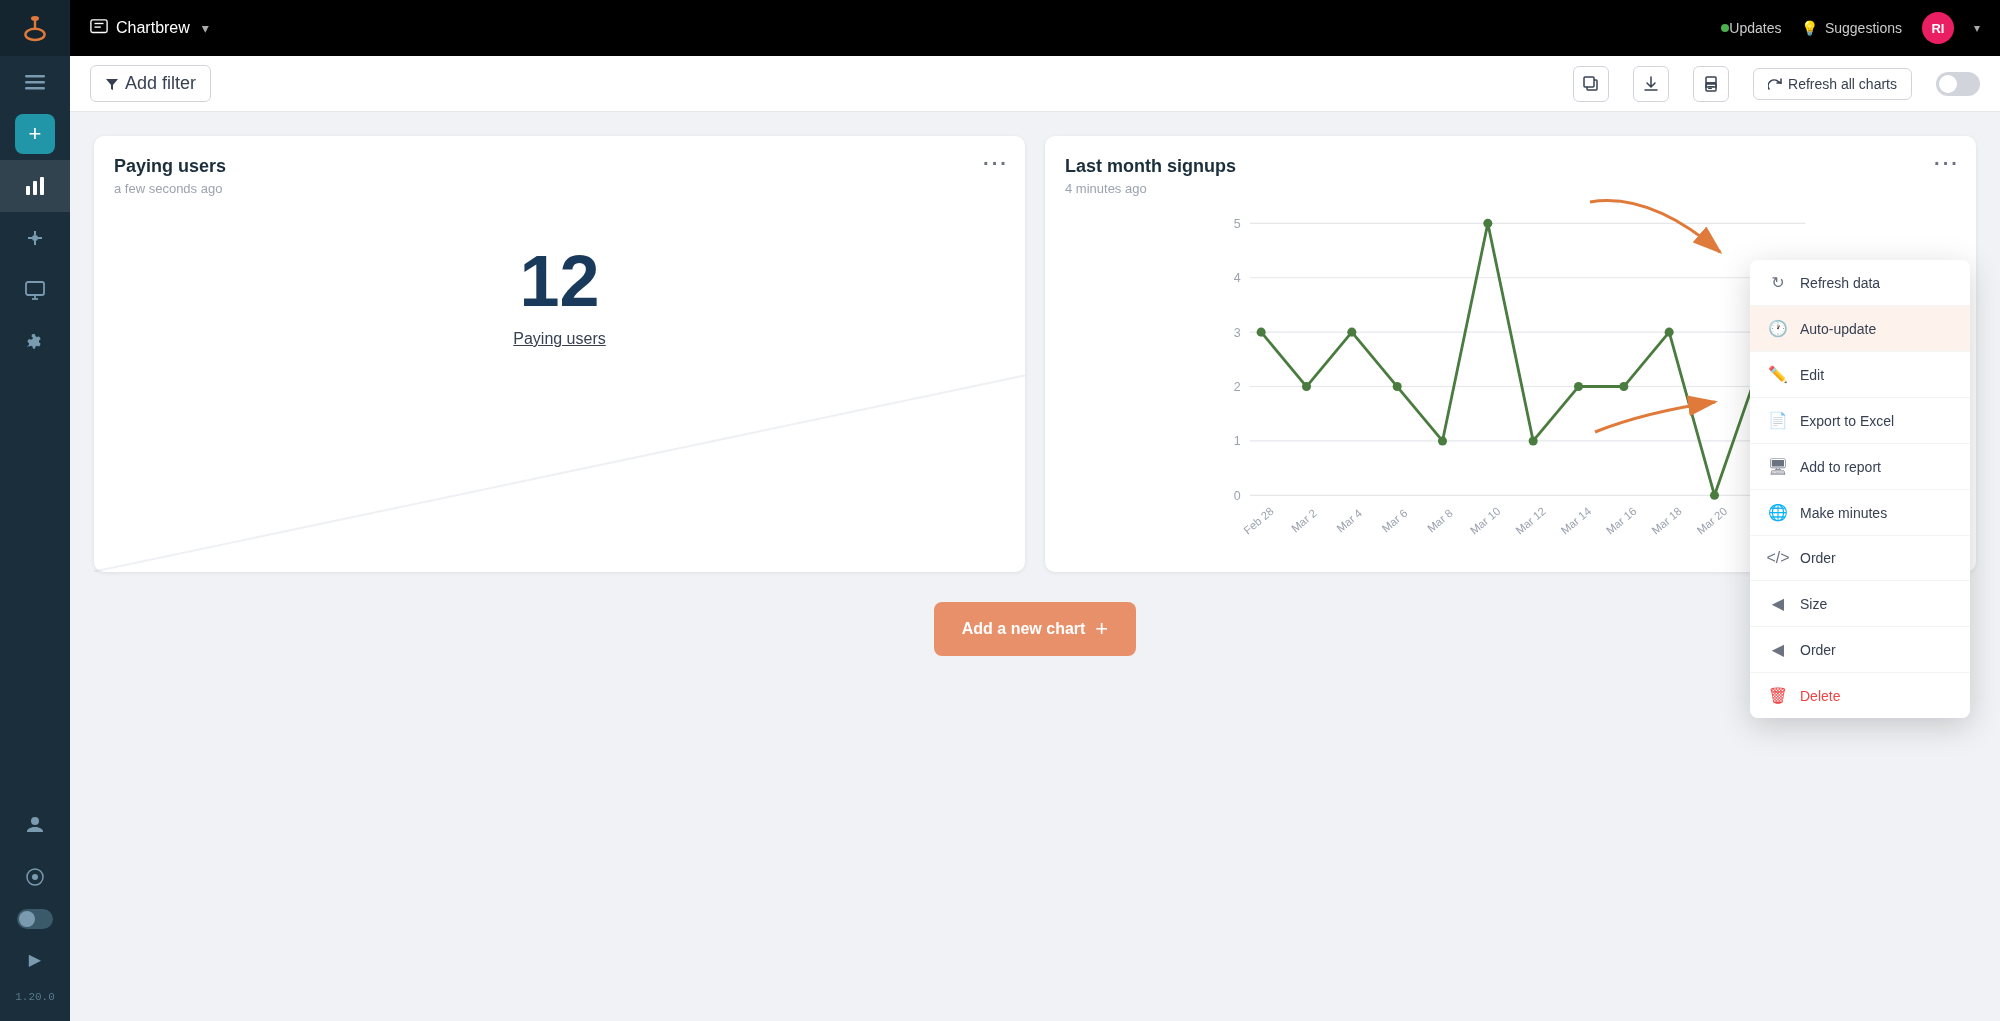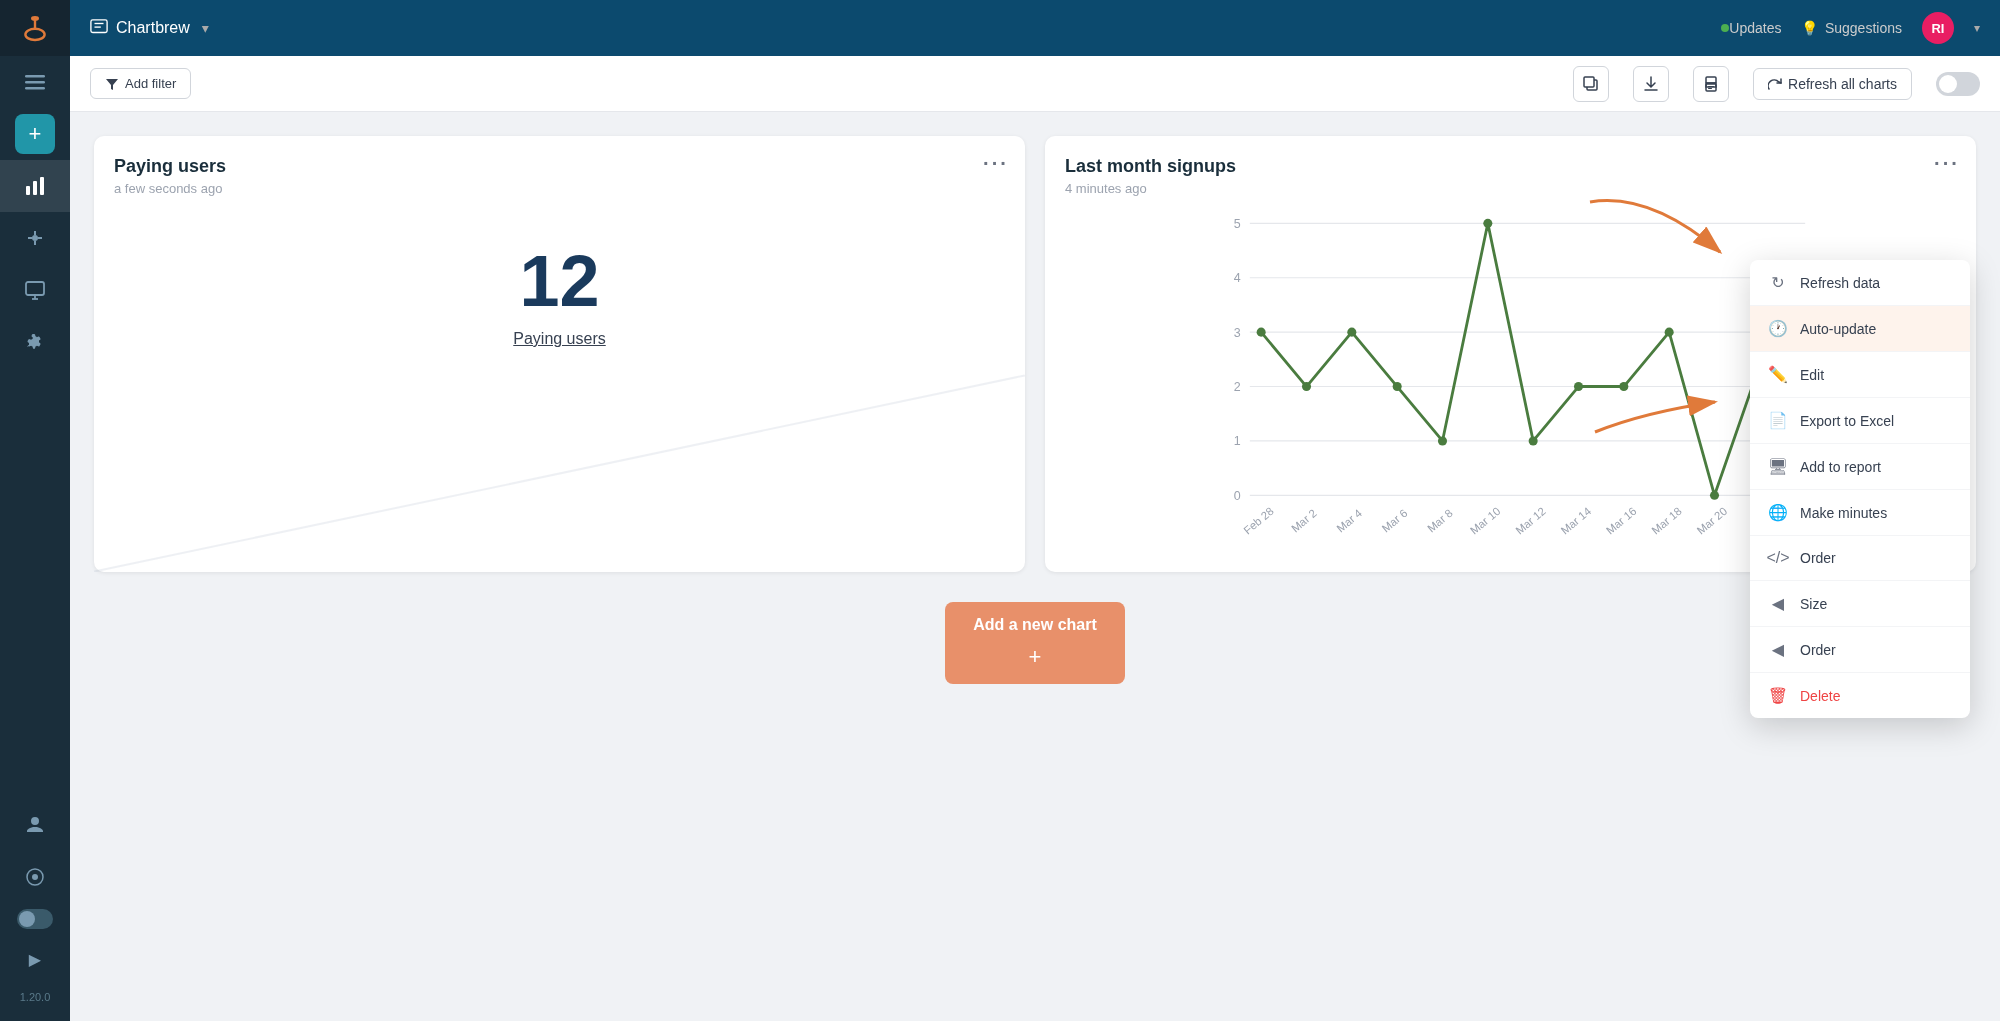--- a/index.html
+++ b/index.html
@@ -55,20 +55,21 @@
       display: flex;
       flex-direction: column;
       align-items: center;
       padding-bottom: 10px;
       width: 100%;
     }
     .sidebar-version {
       color: #5a7a8a;
       font-size: 11px;
       padding: 8px 0;
+      font-family: Liberation Mono, monospace;
     }
     .sidebar-toggle {
       width: 36px;
       height: 20px;
       background: #3a5a6a;
       border-radius: 10px;
       position: relative;
       cursor: pointer;
       margin: 6px 0;
     }
@@ -87,21 +88,21 @@
       align-items: center;
       justify-content: center;
       color: #7a9ab0;
       cursor: pointer;
       font-size: 16px;
     }
 
     
     .topbar {
       height: 56px;
-      background: #0c4a6e;
+      background: #000000;
       display: flex;
       align-items: center;
       padding: 0 20px;
       color: white;
       flex-shrink: 0;
     }
     .topbar-title {
       display: flex;
       align-items: center;
       gap: 8px;
@@ -158,21 +159,21 @@
       flex-shrink: 0;
     }
     .btn-filter {
       display: flex;
       align-items: center;
       gap: 6px;
       border: 1px solid #d1d5db;
       background: white;
       padding: 7px 14px;
       border-radius: 6px;
-      font-size: 13px;
+      font-size: 18px;
       color: #374151;
       cursor: pointer;
     }
     .toolbar-right {
       margin-left: auto;
       display: flex;
       align-items: center;
       gap: 24px;
     }
     .toolbar-icon-btn {
@@ -327,21 +328,20 @@
       color: white;
       border: none;
       border-radius: 8px;
       padding: 14px 28px;
       font-size: 16px;
       font-weight: 600;
       cursor: pointer;
       display: flex;
       align-items: center;
       gap: 10px;
-      flex-direction: column;
     }
     .btn-add-chart-plus {
       font-size: 22px;
       font-weight: 300;
     }
   </style>
 </head>
 <body>
 
 <div class="sidebar">

